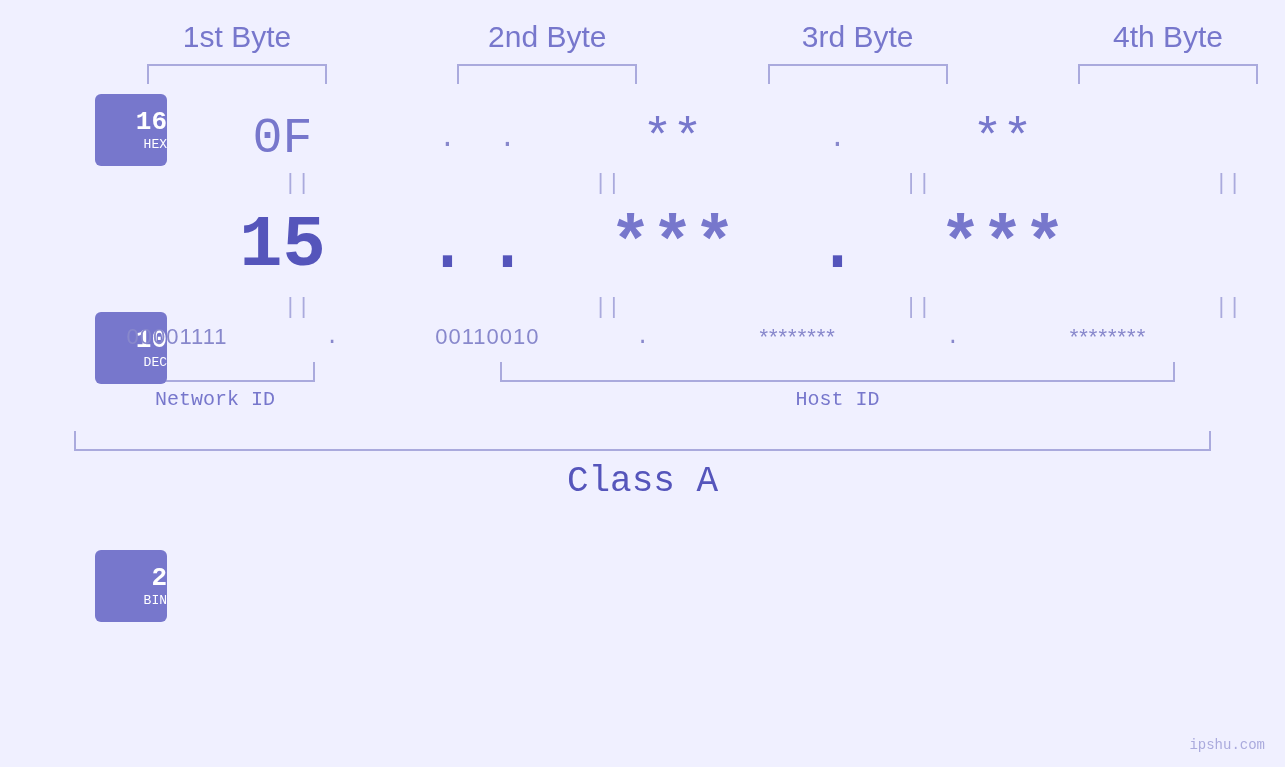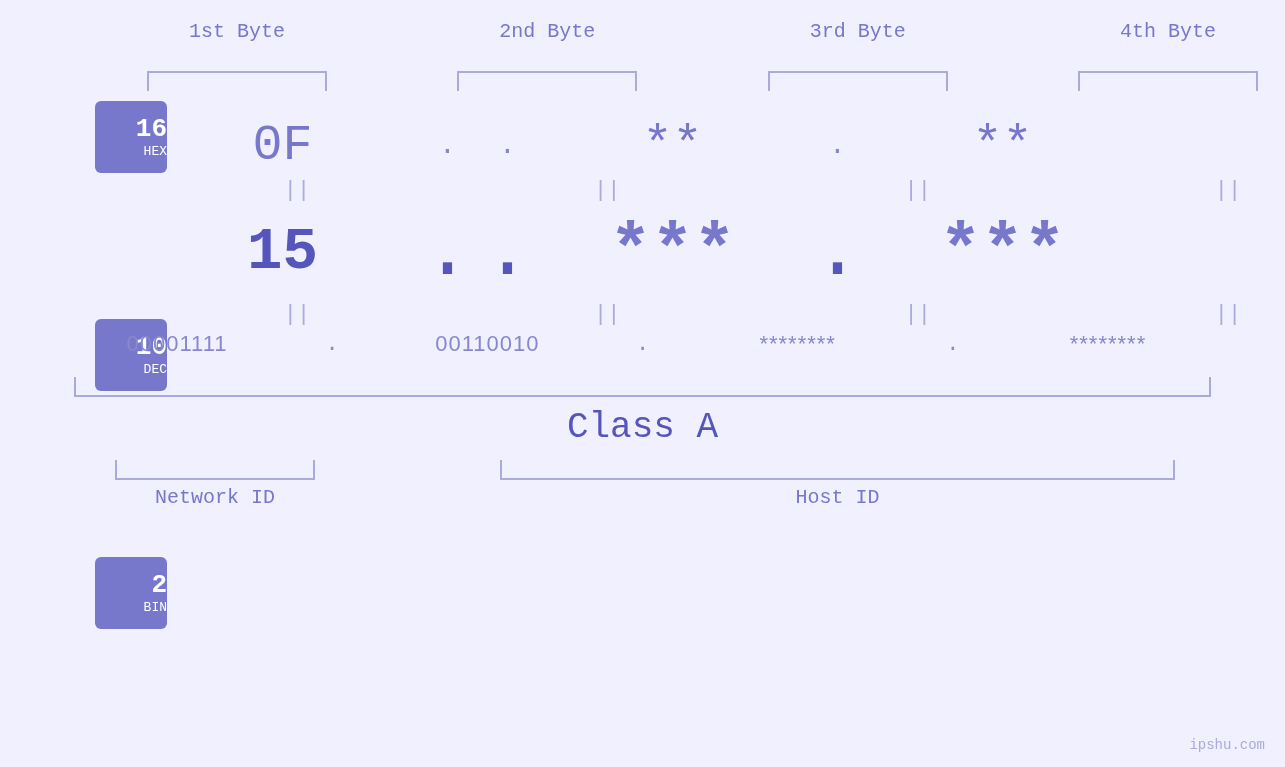--- a/index.html
+++ b/index.html
@@ -34,23 +34,23 @@
 
     .byte-col {
       display: flex;
       flex-direction: column;
       align-items: center;
       width: 270px;
     }
 
     .byte-label {
       color: #7777cc;
-      font-size: 20px;
-      font-family: Liberation Mono, monospace;
-      margin-bottom: 28px;
+      font-size: 30px;
+      font-family: Liberation Sans, sans-serif;
+      margin-bottom: 10px;
     }
 
     .bracket-top {
       width: 180px;
       height: 20px;
       border-top: 2px solid #aaaadd;
       border-left: 2px solid #aaaadd;
       border-right: 2px solid #aaaadd;
     }
 
@@ -127,21 +127,21 @@
       padding: 4px 0;
     }
 
     .eq-sep {
       width: 60px;
     }
 
     
     .dec-val {
       color: #5555bb;
-      font-size: 59px;
+      font-size: 72px;
       font-family: 'Courier New', monospace;
       font-weight: bold;
     }
 
     .hidden-val {
       color: #7777cc;
       font-size: 70px;
       font-family: 'Courier New', monospace;
       font-weight: bold;
     }
@@ -319,36 +319,36 @@
         <span class="bin-val">********</span>
       </div>
       <div class="sep" style="font-size:22px; color:#8888cc;">
         <span>.</span>
       </div>
       <div class="cell">
         <span class="bin-val">********</span>
       </div>
     </div>
 
+    <div style="display:flex; width:100%; margin-top:12px;">
+
+      <div style="width: 330px; display:flex; flex-direction:column; align-items:center;">
+        <div style="width:200px; height:20px; border-bottom:2px solid #aaaadd; border-left:2px solid #aaaadd; border-right:2px solid #aaaadd;"></div>
+        <span style="color:#7777cc; font-size:20px; font-family:'Courier New',monospace; margin-top:6px;">Network ID</span>
+      </div>
+      <div style="width:60px;"></div>
+
+      <div style="flex:1; display:flex; flex-direction:column; align-items:center;">
+        <div style="width:85%; height:20px; border-bottom:2px solid #aaaadd; border-left:2px solid #aaaadd; border-right:2px solid #aaaadd;"></div>
+        <span style="color:#7777cc; font-size:20px; font-family:'Courier New',monospace; margin-top:6px;">Host ID</span>
+      </div>
+    </div>
+
     <div style="width:100%; margin-top:20px; display:flex; flex-direction:column; align-items:center;">
       <div style="width:96%; height:20px; border-bottom:2px solid #aaaadd; border-left:2px solid #aaaadd; border-right:2px solid #aaaadd;"></div>
       <span style="color:#5555bb; font-size:36px; font-family:'Courier New',monospace; margin-top:10px;">Class A</span>
     </div>
 
-    <div style="display:flex; width:100%; margin-top:12px;">
-
-      <div style="width: 330px; display:flex; flex-direction:column; align-items:center;">
-        <div style="width:200px; height:20px; border-bottom:2px solid #aaaadd; border-left:2px solid #aaaadd; border-right:2px solid #aaaadd;"></div>
-        <span style="color:#7777cc; font-size:20px; font-family:'Courier New',monospace; margin-top:6px;">Network ID</span>
-      </div>
-      <div style="width:60px;"></div>
-
-      <div style="flex:1; display:flex; flex-direction:column; align-items:center;">
-        <div style="width:85%; height:20px; border-bottom:2px solid #aaaadd; border-left:2px solid #aaaadd; border-right:2px solid #aaaadd;"></div>
-        <span style="color:#7777cc; font-size:20px; font-family:'Courier New',monospace; margin-top:6px;">Host ID</span>
-      </div>
-    </div>
-
   </div>
 
   <div class="watermark">ipshu.com</div>
 
 </div>
 
 </body></html>

